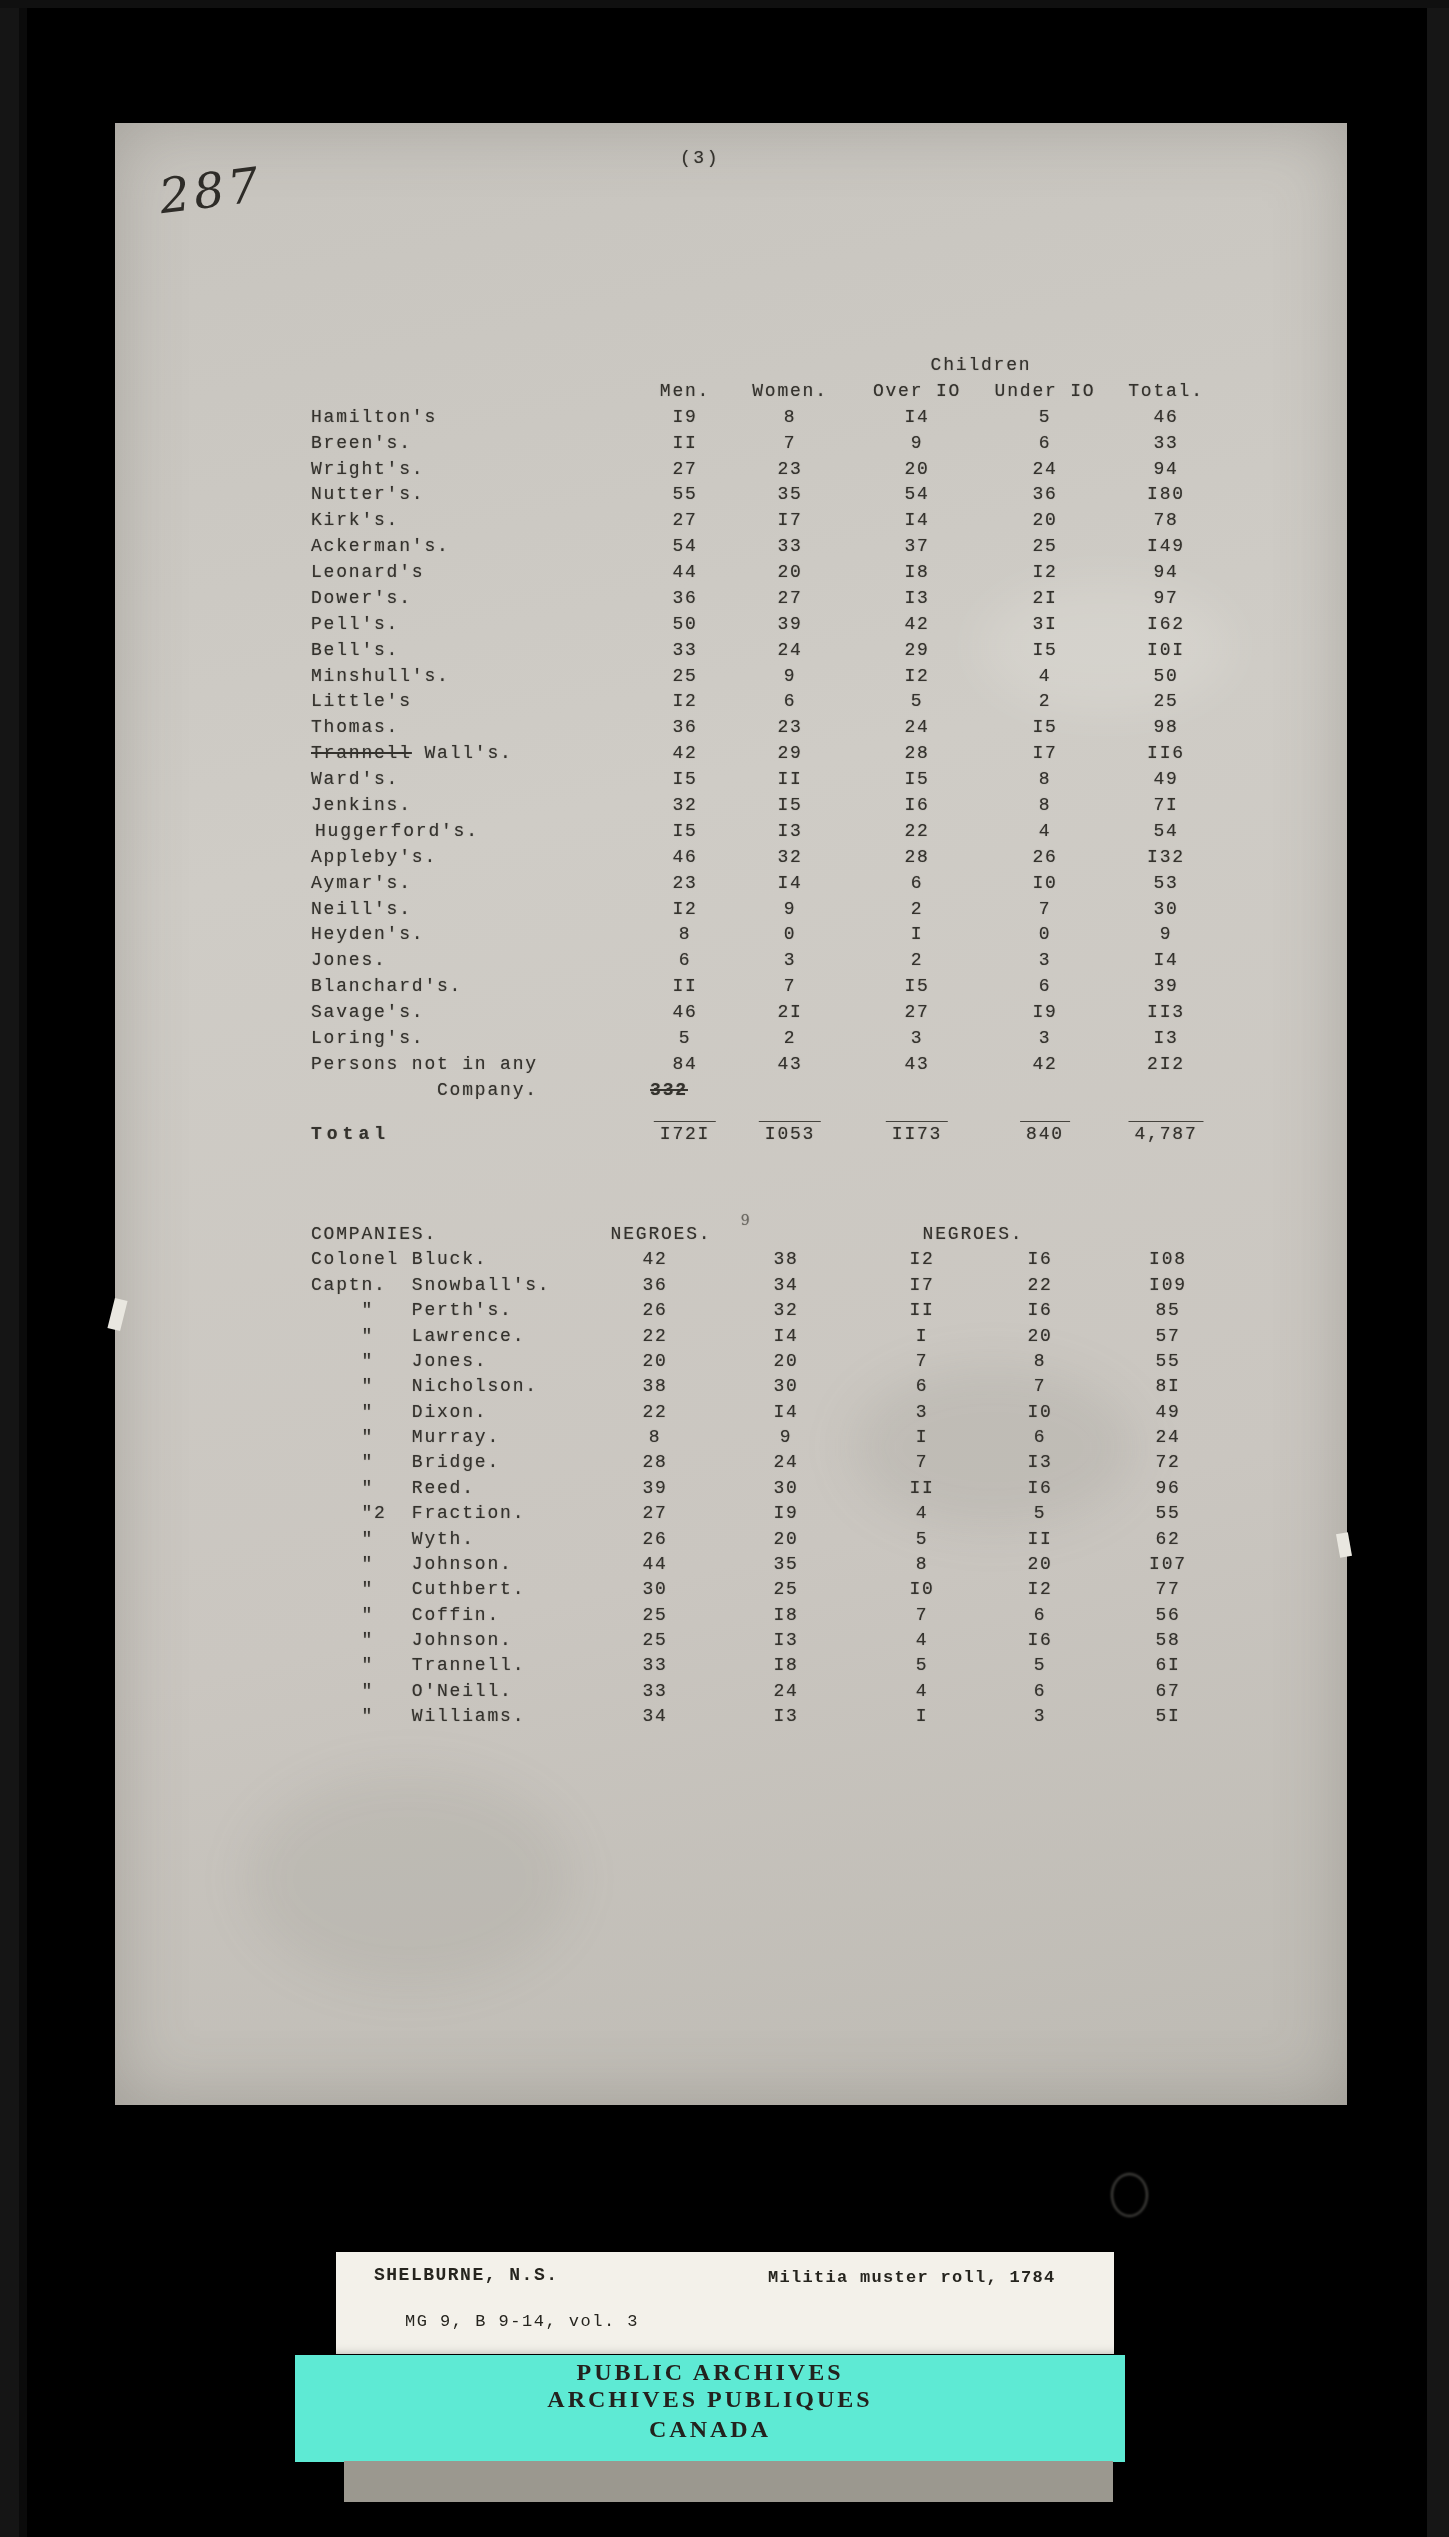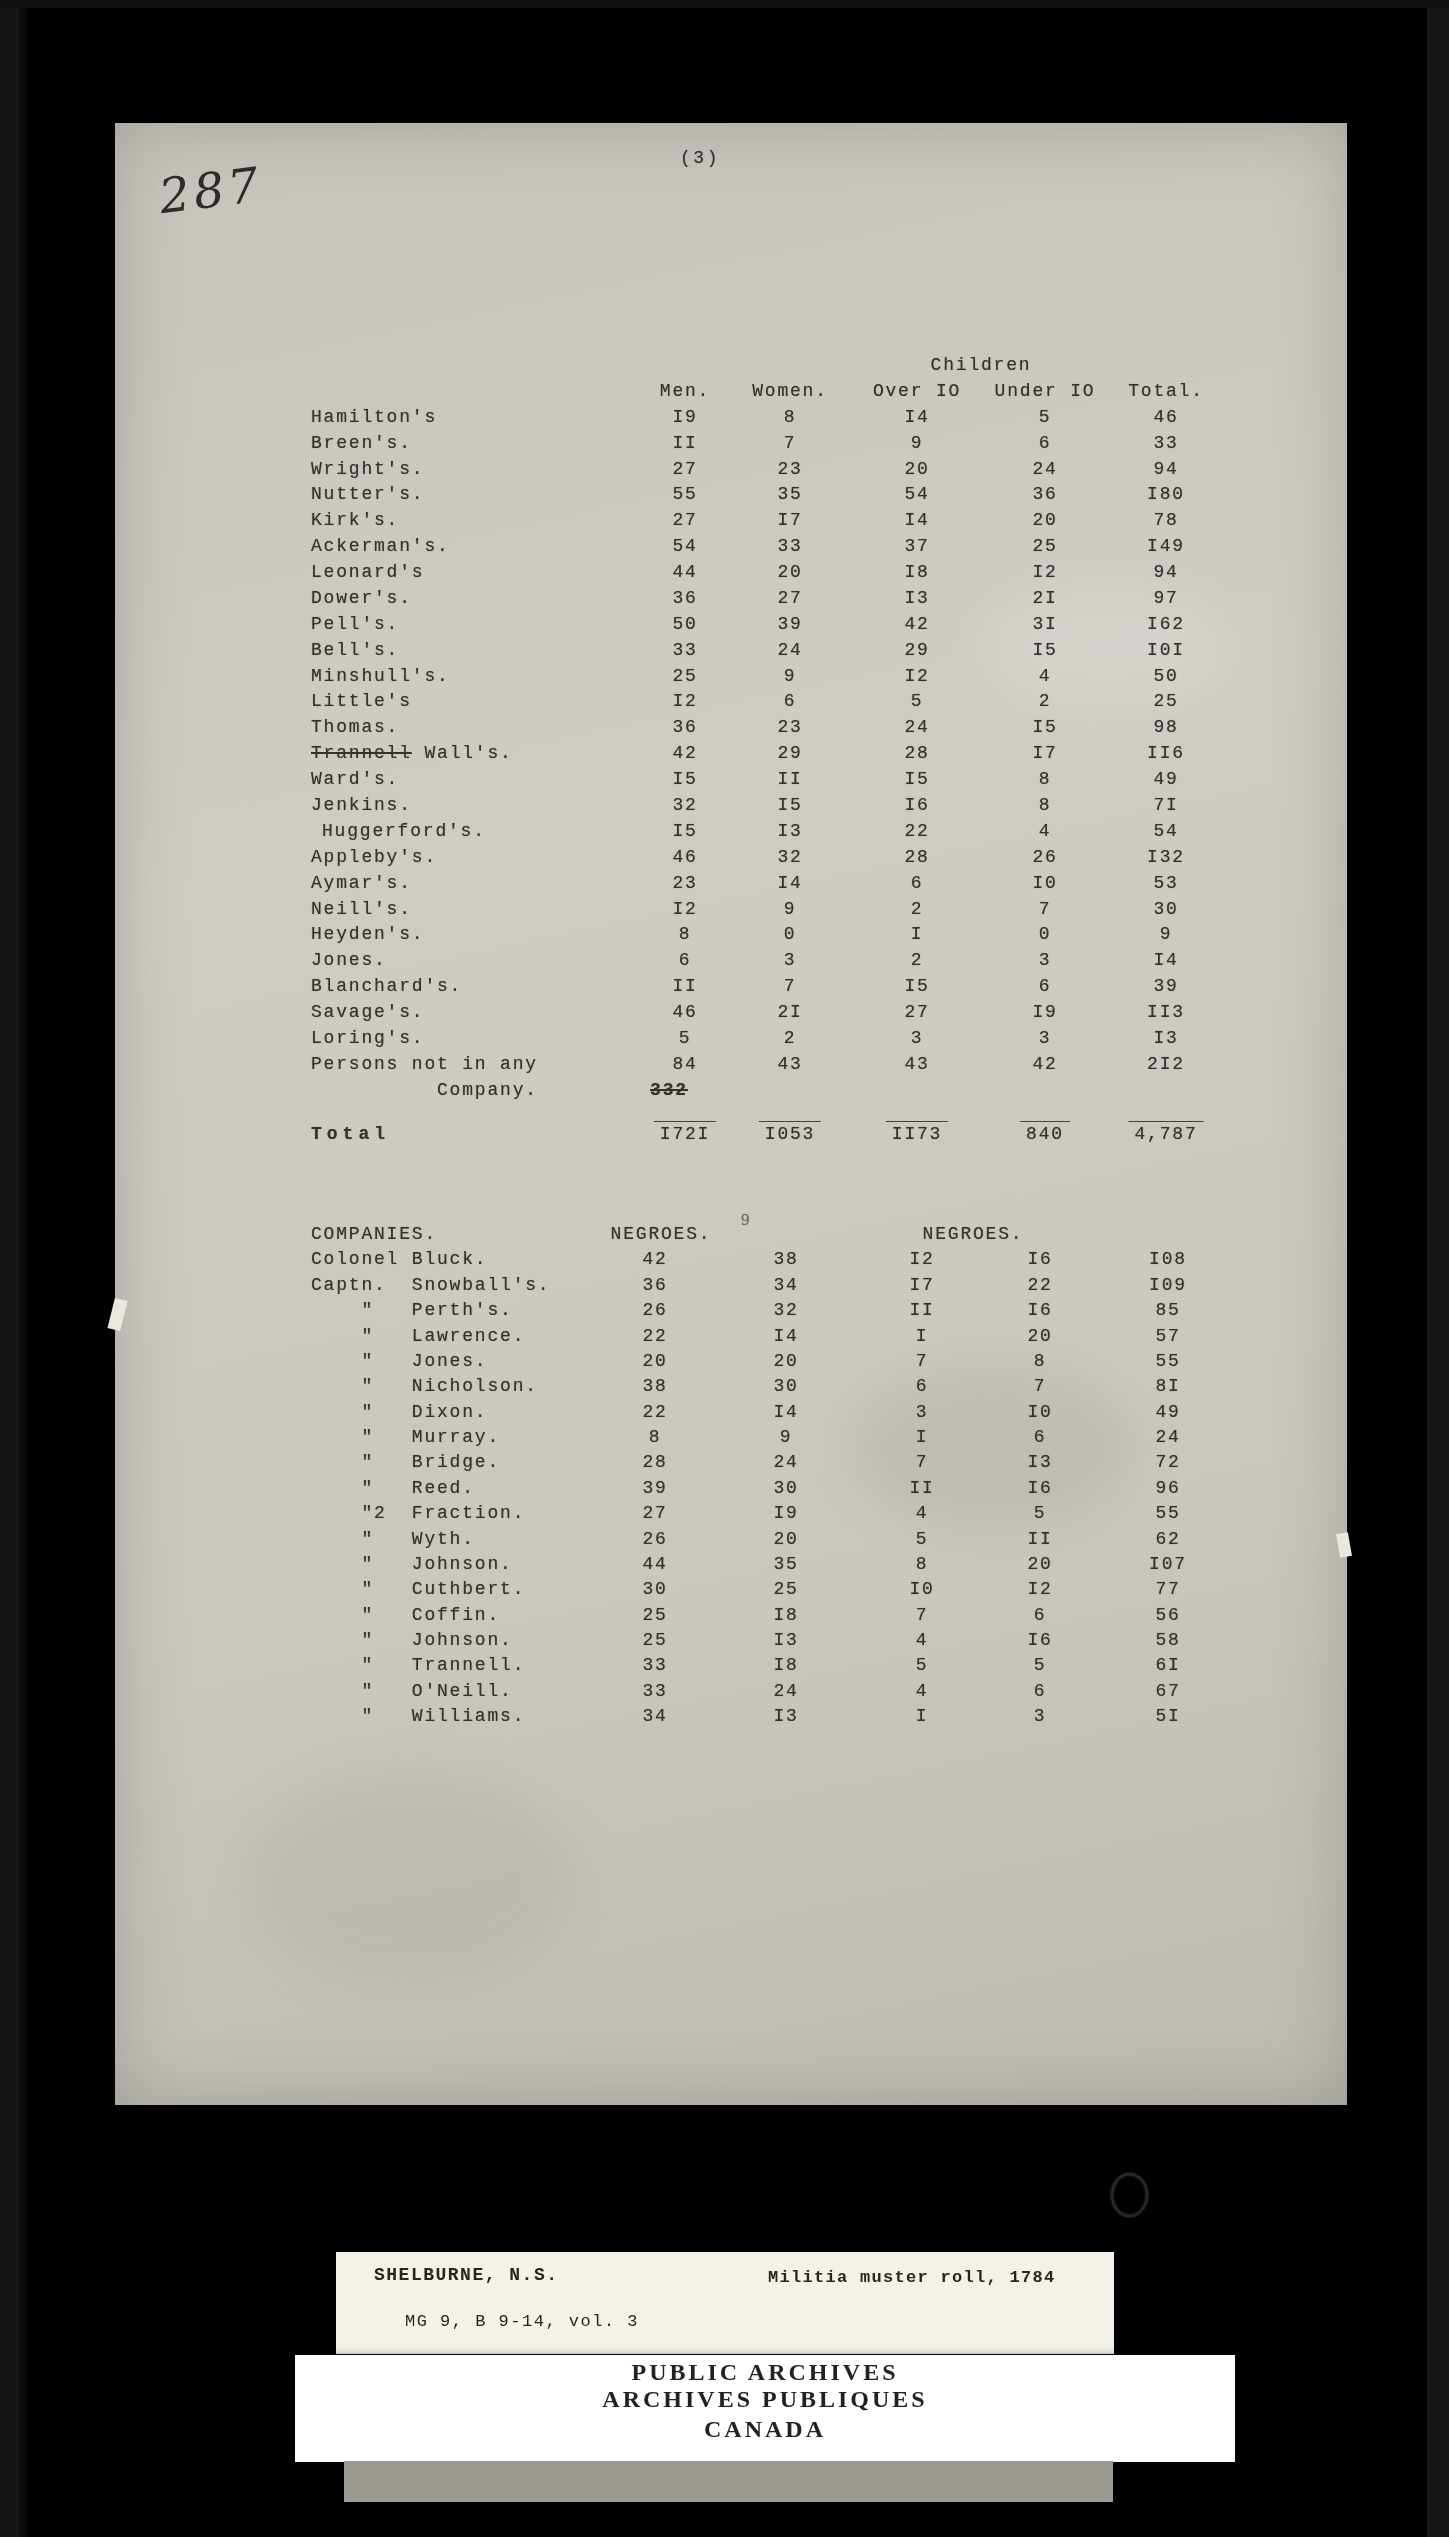--- a/index.html
+++ b/index.html
@@ -38,21 +38,21 @@
   .tear-l{left:111px;top:1299px;width:13px;height:31px;transform:rotate(14deg);}
   .tear-r{left:1338px;top:1533px;width:12px;height:24px;transform:rotate(-10deg);}
 
   .card1{position:absolute;left:336px;top:2252px;width:778px;height:102px;background:#f3f1ea;
          box-shadow:0 3px 12px rgba(0,0,0,.55);}
   .card1 span{position:absolute;white-space:pre;color:#26251f;}
   .c1a{left:38px;top:13px;font-size:18px;letter-spacing:1.5px;font-weight:bold;}
   .c1b{left:69px;top:60px;font-size:17px;letter-spacing:1.5px;}
   .c1c{left:432px;top:16px;font-size:17px;letter-spacing:1.3px;font-weight:bold;}
 
-  .band{position:absolute;left:295px;top:2355px;width:940px;height:107px;background:#ffffff;
+  .band{position:absolute;left:295px;top:2355px;width:830px;height:107px;background:#5eead4;
         box-shadow:0 3px 12px rgba(0,0,0,.5);}
   .bandline{position:absolute;left:0;width:100%;text-align:center;
         font-family:"Liberation Serif","DejaVu Serif",serif;font-weight:bold;letter-spacing:3px;
         color:#23221e;font-size:24px;}
   .b1{top:4px;} .b2{top:31px;} .b3{top:61px;}
 
   .strip3{position:absolute;left:344px;top:2461px;width:769px;height:41px;background:#9b988f;}
 
   .mark9{position:absolute;left:1111px;top:2173px;width:33px;height:40px;
          border:2.5px solid rgba(165,162,152,.45);border-radius:50%;filter:blur(1px);}
@@ -170,21 +170,21 @@
       <span class="typ cell" style="left: 479px; top: 414px;">II</span>
       <span class="typ cell" style="left: 606px; top: 414px;">I5</span>
       <span class="typ cell" style="left: 734px; top: 414px;">8</span>
       <span class="typ cell" style="left: 855px; top: 414px;">49</span>
       <span class="typ lcell" style="left: 0px; top: 440px;">Jenkins.</span>
       <span class="typ cell" style="left: 374px; top: 440px;">32</span>
       <span class="typ cell" style="left: 479px; top: 440px;">I5</span>
       <span class="typ cell" style="left: 606px; top: 440px;">I6</span>
       <span class="typ cell" style="left: 734px; top: 440px;">8</span>
       <span class="typ cell" style="left: 855px; top: 440px;">7I</span>
-      <span class="typ lcell" style="left: 11px; top: 466px;">Huggerford's.</span>
+      <span class="typ lcell" style="left: 4px; top: 466px;">Huggerford's.</span>
       <span class="typ cell" style="left: 374px; top: 466px;">I5</span>
       <span class="typ cell" style="left: 479px; top: 466px;">I3</span>
       <span class="typ cell" style="left: 606px; top: 466px;">22</span>
       <span class="typ cell" style="left: 734px; top: 466px;">4</span>
       <span class="typ cell" style="left: 855px; top: 466px;">54</span>
       <span class="typ lcell" style="left: 0px; top: 492px;">Appleby's.</span>
       <span class="typ cell" style="left: 374px; top: 492px;">46</span>
       <span class="typ cell" style="left: 479px; top: 492px;">32</span>
       <span class="typ cell" style="left: 606px; top: 492px;">28</span>
       <span class="typ cell" style="left: 734px; top: 492px;">26</span>

